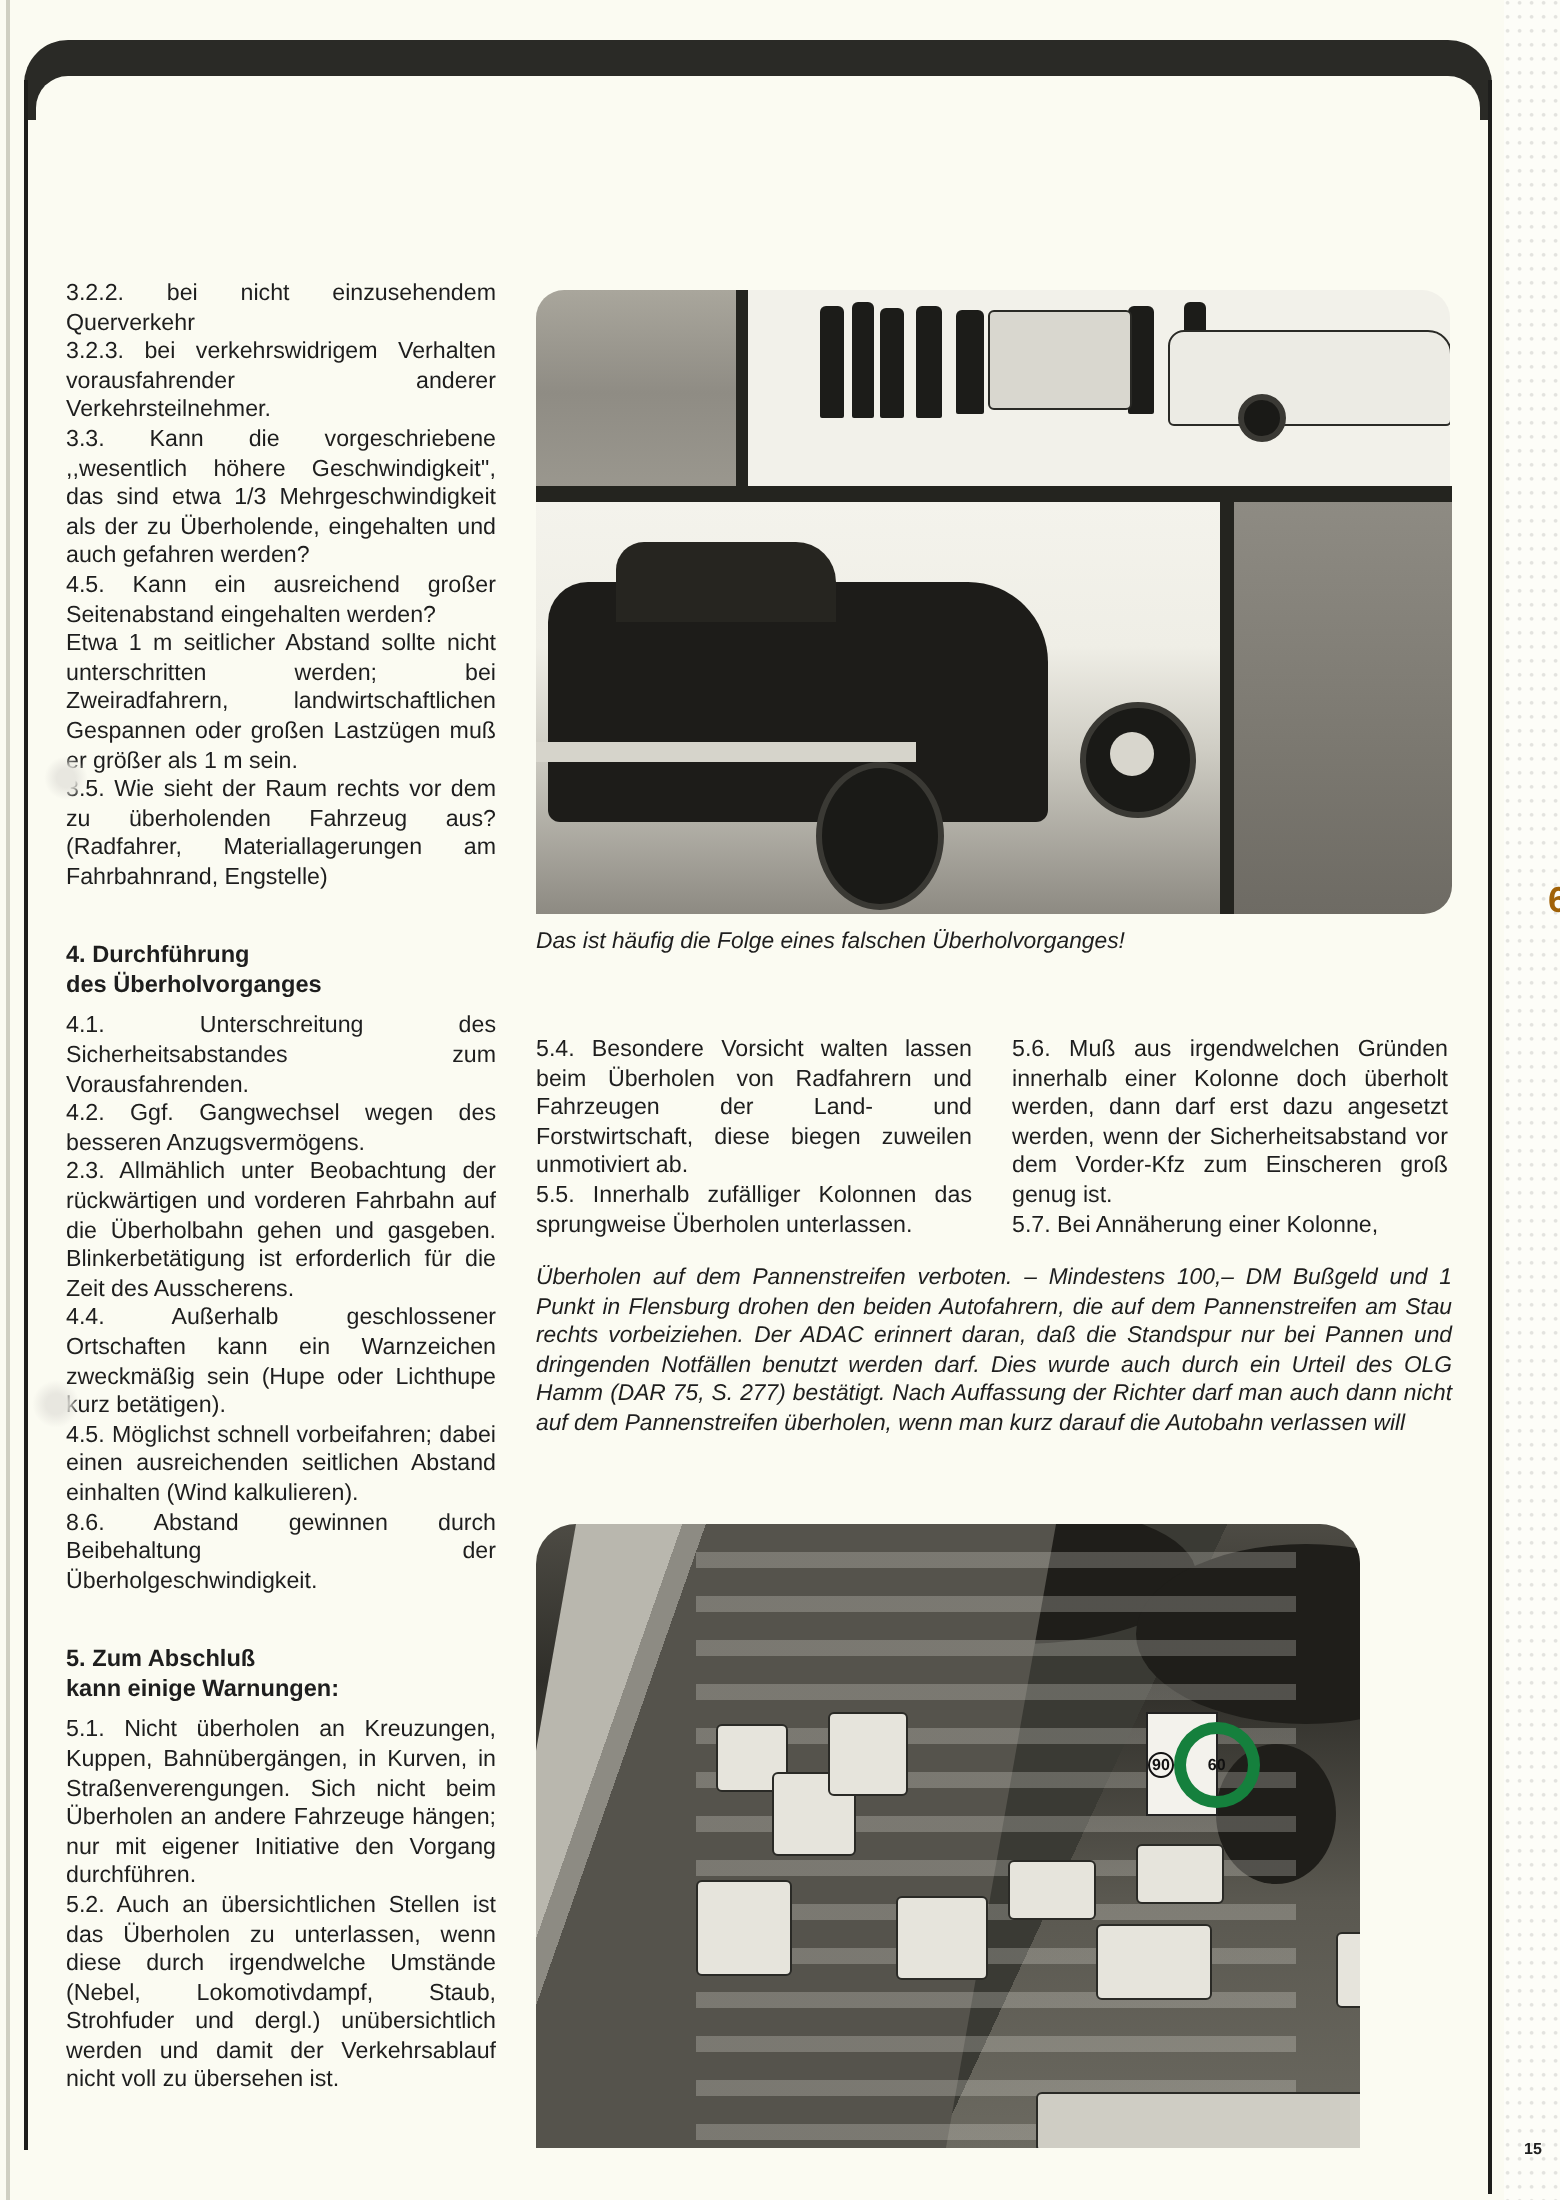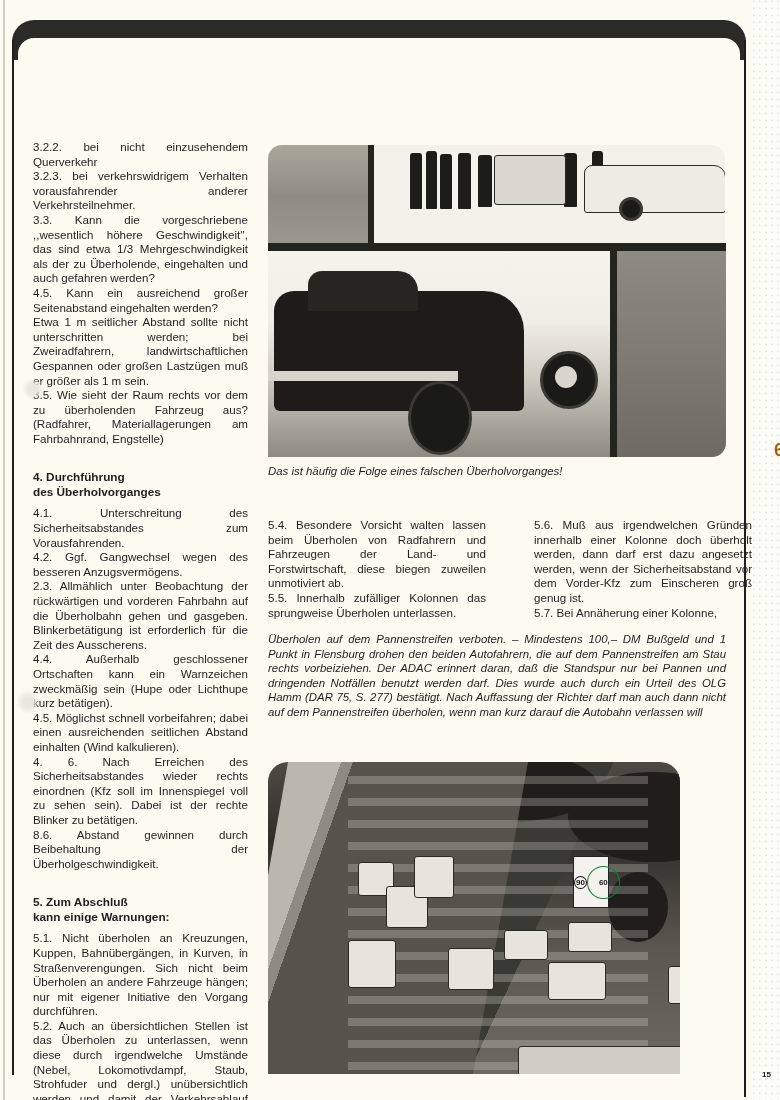--- a/index.html
+++ b/index.html
@@ -68,21 +68,21 @@
     border-radius:0 0 14px 0;
   }
   .photo-num {
     position:absolute; left:734px; top:440px; color:#a16207; font-weight:bold; font-size:18px;margin-left:40px;
   }
   .caption {
     position:absolute; font-style:italic; font-size:11.4px; line-height:14.6px; text-align:justify;
   }
   .caption-1 { left:268px; top:464px; width:460px; }
   .col-mid { left:268px; top:518px; width:218px; }
-  .col-right { left:506px; top:518px; width:218px;margin-left:28px; }
+  .col-right { left:506px; top:518px; width:218px; }
   .caption-2 { left:268px; top:632px; width:458px; font-size:11.4px; }
   .photo-highway {
     left:268px; top:762px; width:412px; height:312px;
     border-radius:20px 20px 0 0;
     background:
       linear-gradient(115deg, transparent 0 36%, #3a3a34 36% 62%, transparent 62%),
       linear-gradient(180deg,#4d4b44 0%,#2f2e29 25%,#5a5850 60%,#6b6960 100%);
   }
   .highway-road {
     position:absolute; left:20px; top:0; width:240px; height:312px;
@@ -141,21 +141,20 @@
   <div class="section-head">
     <div>4. Durchführung</div>
     <div>des Überholvorganges</div>
   </div>
   <div class="gap-sm"></div>
   <p>4.1. Unterschreitung des Sicherheitsabstandes zum Vorausfahrenden.</p>
   <p>4.2. Ggf. Gangwechsel wegen des besseren Anzugsvermögens.</p>
   <p>2.3. Allmählich unter Beobachtung der rückwärtigen und vorderen Fahrbahn auf die Überholbahn gehen und gasgeben. Blinkerbetätigung ist erforderlich für die Zeit des Ausscherens.</p>
   <p>4.4. Außerhalb geschlossener Ortschaften kann ein Warnzeichen zweckmäßig sein (Hupe oder Lichthupe kurz betätigen).</p>
   <p>4.5. Möglichst schnell vorbeifahren; dabei einen ausreichenden seitlichen Abstand einhalten (Wind kalkulieren).</p>
-  <p>4. 6. Nach Erreichen des Sicherheitsabstandes wieder rechts einordnen (Kfz soll im Innenspiegel voll zu sehen sein). Dabei ist der rechte Blinker zu betätigen.</p>
   <p>8.6. Abstand gewinnen durch Beibehaltung der Überholgeschwindigkeit.</p>
 
   <div class="gap-lg"></div>
   <div class="section-head">
     <div>5. Zum Abschluß</div>
     <div>kann einige Warnungen:</div>
   </div>
   <div class="gap-sm"></div>
   <p>5.1. Nicht überholen an Kreuzungen, Kuppen, Bahnübergängen, in Kurven, in Straßenverengungen. Sich nicht beim Überholen an andere Fahrzeuge hängen; nur mit eigener Initiative den Vorgang durchführen.</p>
   <p>5.2. Auch an übersichtlichen Stellen ist das Überholen zu unterlassen, wenn diese durch irgendwelche Umstände (Nebel, Lokomotivdampf, Staub, Strohfuder und dergl.) unübersichtlich werden und damit der Verkehrsablauf nicht voll zu übersehen ist.</p>
@@ -217,17 +216,17 @@
   <div class="car" style="left:146px;top:94px;width:38px;height:40px;"></div>
   <div class="car" style="left:80px;top:178px;width:46px;height:46px;"></div>
   <div class="car" style="left:180px;top:186px;width:44px;height:40px;"></div>
   <div class="car" style="left:236px;top:168px;width:42px;height:28px;"></div>
   <div class="car" style="left:300px;top:160px;width:42px;height:28px;"></div>
   <div class="car" style="left:280px;top:200px;width:56px;height:36px;"></div>
   <div class="car" style="left:400px;top:204px;width:52px;height:36px;"></div>
   <div class="car" style="left:250px;top:284px;width:180px;height:28px;background:#cfcdc4;"></div>
   <div class="sign">
     <span style="font-size:8px;border:1px solid #111;border-radius:50%;padding:1px;">90</span>
-    <span style="font-size:8px;border:1px solid #15803d;border-radius:50%;padding:11px;">60</span>
+    <span style="font-size:8px;border:6px solid #15803d;border-radius:50%;padding:11px;">60</span>
   </div>
 </div>
 
 <div class="page-number">15</div>
 
 </body></html>

